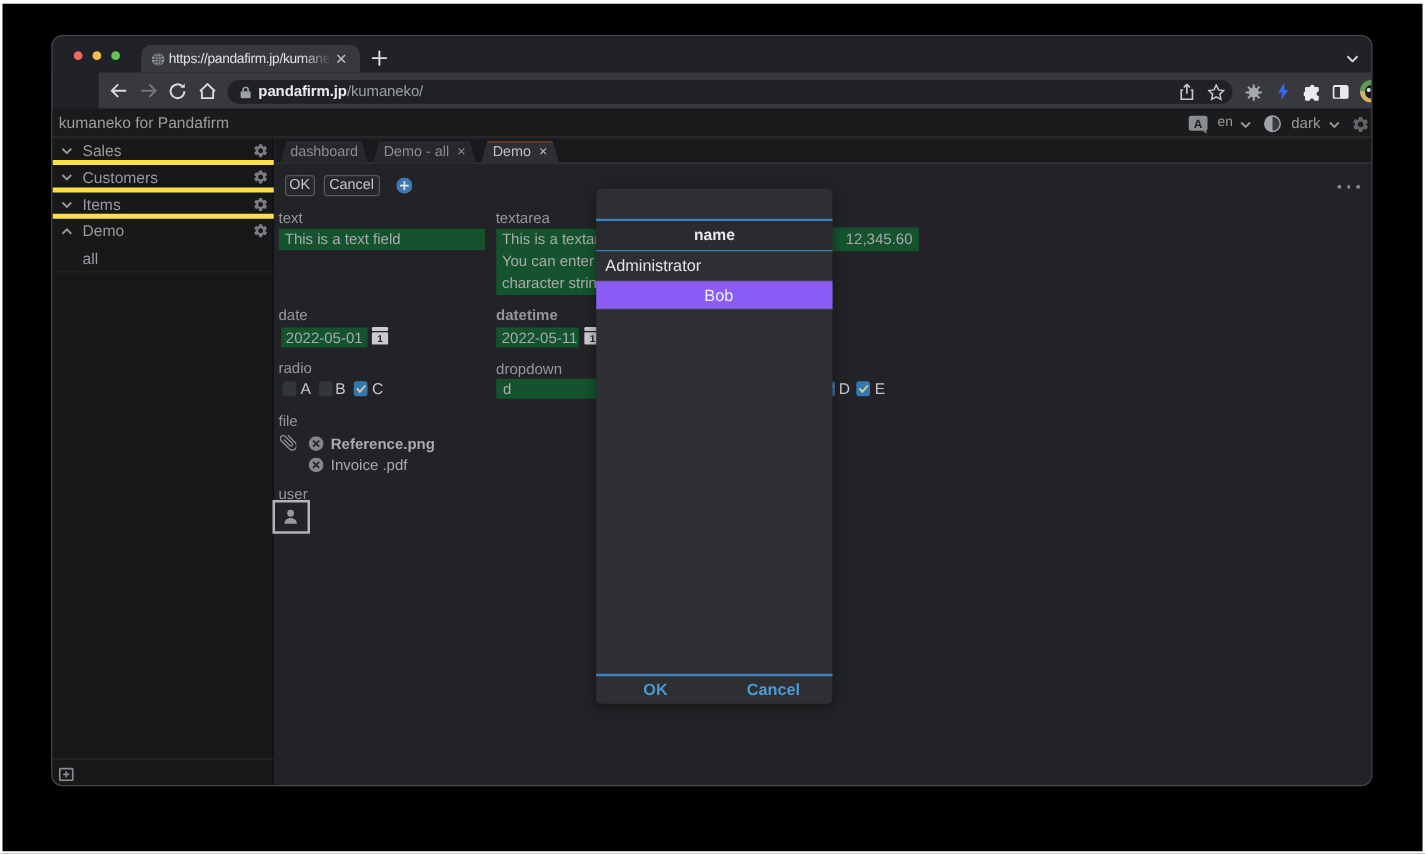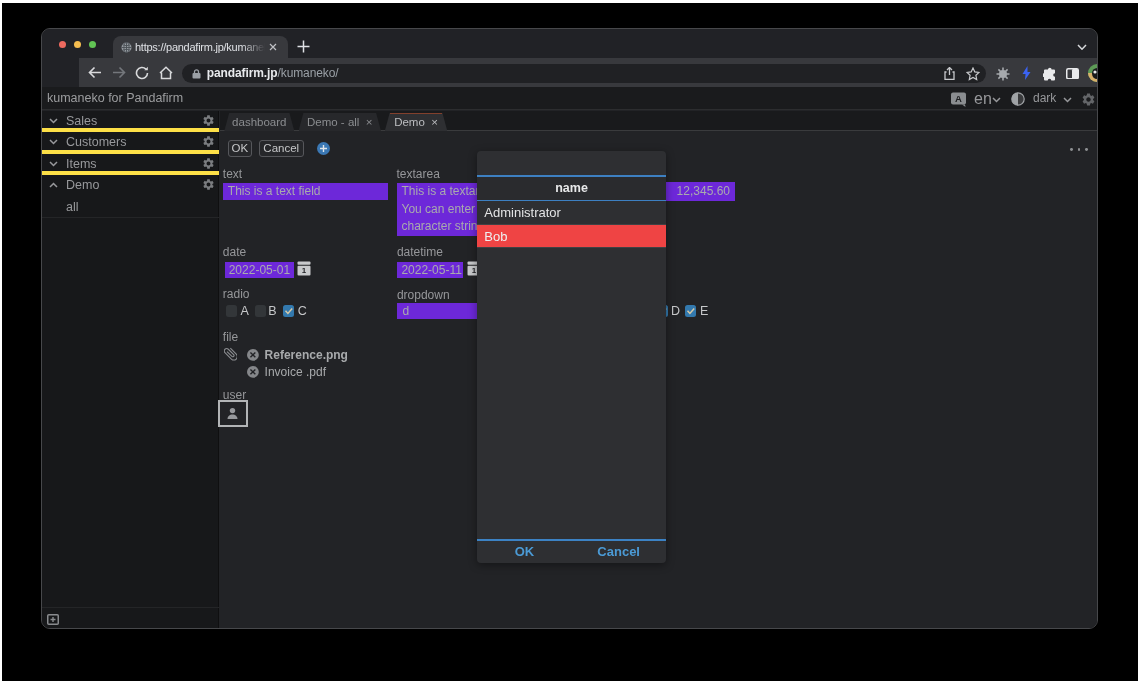--- a/index.html
+++ b/index.html
@@ -21,21 +21,21 @@
 #appheader { position:absolute; left:0; top:0; width:100%; height:22.5px; background:#1a1b1d; border-bottom:1px solid #2c2d2f; }
 #apptitle { position:absolute; left:5px; top:0; height:23px; line-height:23px; font-size:12.5px; color:#9c9d9f; }
 #sidebar { position:absolute; left:0; top:23.5px; width:177px; height:519.5px; background:#17181a; border-right:1px solid #0f0f10; }
 .srow { position:absolute; left:0; width:177px; height:21.5px; border-bottom:4px solid #fde047; }
 .srow .lbl, .sall { position:absolute; left:24px; top:0; height:21.5px; line-height:21.5px; font-size:12.5px; color:#98999c; }
 #tabrow { position:absolute; left:178px; top:23.5px; width:879px; height:20.5px; background:#191a1c; border-bottom:1px solid #3a3b3d; }
 .ctab { position:absolute; top:2px; height:18.5px; background:#27282b; clip-path:polygon(0 100%, 5px 0, calc(100% - 5px) 0, 100% 100%); text-align:center; font-size:11.5px; color:#8b8d90; line-height:18.5px; }
 #content { position:absolute; left:178px; top:45px; width:879px; height:498px; background:#222326; }
 .btn { position:absolute; top:7.5px; height:17.5px; border:1px solid #56575b; border-radius:3px; background:#26272a; color:#c6c7c9; font-size:11.5px; text-align:center; line-height:15.5px; }
 .flabel { position:absolute; font-size:12px; color:#96979a; }
-.finput { position:absolute; background:#6d28d9; color:#a9abad; font-size:12px; }
+.finput { position:absolute; background:#14532d; color:#a9abad; font-size:12px; }
 .cb { position:absolute; width:11.5px; height:11.5px; border-radius:2.5px; background:#333639; }
 .cb.on { background:#3379ae; }
 .cblbl { position:absolute; font-size:12.5px; color:#c6c7c9; }
 .filetxt { position:absolute; font-size:12px; color:#a8aaac; }
 
 #popup { position:absolute; left:435.3px; top:64.4px; width:188.5px; height:411.4px; background:#2e2f32; border-radius:4px; box-shadow:0 2px 9px rgba(0,0,0,0.4); }
 #psearch { position:absolute; left:0; top:0; width:100%; height:23.5px; background:#242528; border-radius:4px 4px 0 0; }
 #pline1 { position:absolute; left:0; top:23.5px; width:100%; height:1.8px; background:#3d80c2; }
 #pname { position:absolute; left:0; top:25.3px; width:100%; height:23.1px; background:#2a2b2e; text-align:center; line-height:23px; font-size:12.5px; font-weight:bold; color:#e7e8e9; }
 #pline2 { position:absolute; left:0; top:48.4px; width:100%; height:1.6px; background:#3d80c2; }
@@ -137,21 +137,21 @@
 
   <div id="app">
     <div id="appheader">
       <div id="apptitle">kumaneko for Pandafirm</div>
 
       <svg class="abs" style="left:908px;top:5px;" width="18" height="15" viewBox="0 0 18 15">
           <rect x="1" y="0.5" width="15" height="12" rx="2" fill="#8a8d90"></rect>
           <path d="M12 12.5l3.5 2.5-0.5-2.5z" fill="#8a8d90"></path>
           <text x="8.5" y="10" font-size="9.5" font-weight="bold" fill="#1c1d1f" text-anchor="middle" font-family="Liberation Sans">A</text>
         </svg>
-      <div class="abs" style="left:932px;top:0;height:22px;line-height:23.5px;font-size:16px;color:#97989b;">en</div>
+      <div class="abs" style="left:932px;top:0;height:22px;line-height:23.5px;font-size:11px;color:#97989b;">en</div>
       <svg class="abs" style="left:949.5px;top:9.5px;" width="9" height="6" viewBox="0 0 9 6">
           <path d="M1 1l3.5 3.5L8 1" stroke="#97989b" stroke-width="1.5" fill="none"></path>
         </svg>
       <svg class="abs" style="left:968.5px;top:5px;" width="14" height="14" viewBox="0 0 14 14">
           <circle cx="7" cy="7" r="6.2" fill="#3a3b3d" stroke="#a0a3a6" stroke-width="1.2"></circle>
           <path d="M7 0.8a6.2 6.2 0 0 0 0 12.4z" fill="#a0a3a6"></path>
         </svg>
       <div class="abs" style="left:991px;top:0;height:23.5px;line-height:23.5px;font-size:12px;color:#97989b;">dark</div>
       <svg class="abs" style="left:1020.5px;top:9.5px;" width="9" height="6" viewBox="0 0 9 6">
           <path d="M1 1l3.5 3.5L8 1" stroke="#97989b" stroke-width="1.5" fill="none"></path>
@@ -204,21 +204,21 @@
       <div class="finput" style="left:176.5px;top:50.5px;width:165px;height:53px;line-height:17.6px;padding:0.5px 0 0 5px;">This is a textarea.<br>You can enter a long<br>character string.</div>
       <div class="finput" style="left:431px;top:50px;width:83.5px;height:18.5px;line-height:18.5px;text-align:right;padding-right:4.5px;">12,345.60</div>
 
       <div class="flabel" style="left:2.8px;top:112.6px;">date</div>
       <div class="finput" style="left:4.7px;top:129.5px;width:69.8px;height:16.5px;line-height:16.5px;padding-left:4px;">2022-05-01</div>
       <svg class="abs" style="left:77px;top:129.2px;" width="14" height="15" viewBox="0 0 14 15">
           <rect x="0.5" y="0.5" width="13" height="3.2" rx="1" fill="#c9cacc"></rect>
           <rect x="0.5" y="4.8" width="13" height="9.7" rx="1" fill="#c9cacc"></rect>
           <text x="7" y="12.3" font-size="8" font-weight="bold" fill="#232427" text-anchor="middle" font-family="Liberation Sans">1</text>
         </svg>
-      <div class="flabel" style="left:176.9px;top:112.6px;">datetime</div>
+      <div class="flabel" style="left:176.9px;top:112.6px;font-weight:bold;">datetime</div>
       <div class="finput" style="left:177.4px;top:129.5px;width:66px;height:16.5px;line-height:16.5px;padding-left:4px;">2022-05-11</div>
       <svg class="abs" style="left:246.5px;top:129.2px;" width="14" height="15" viewBox="0 0 14 15">
           <rect x="0.5" y="0.5" width="13" height="3.2" rx="1" fill="#c9cacc"></rect>
           <rect x="0.5" y="4.8" width="13" height="9.7" rx="1" fill="#c9cacc"></rect>
           <text x="7" y="12.3" font-size="8" font-weight="bold" fill="#232427" text-anchor="middle" font-family="Liberation Sans">1</text>
         </svg>
 
       <div class="flabel" style="left:2.8px;top:154.9px;">radio</div>
       <div class="cb" style="left:5.9px;top:173.2px;"></div>
       <div class="cblbl" style="left:20.4px;top:171.8px;">A</div>
@@ -269,21 +269,21 @@
             <path d="M1.5 12c0-2.8 2.2-4.6 5-4.6s5 1.8 5 4.6z" fill="#97999c"></path>
           </svg>
       </div>
     </div>
 
     <div id="popup">
       <div id="pline1"></div>
       <div id="pname">name</div>
       <div id="pline2"></div>
       <div class="prow" style="top:50px;">Administrator</div>
-      <div class="prow" style="top:73.3px;background:#ef4444;color:#eef0f1;">Bob</div>
+      <div class="prow" style="top:73.3px;background:#8b5cf6;color:#eef0f1;text-align:center;">Bob</div>
       <div id="pfootline"></div>
       <div id="pfoot">
         <div class="pbtn" style="left:0;">OK</div>
         <div class="pbtn" style="left:50%;">Cancel</div>
       </div>
     </div>
   </div>
 
   <svg class="abs" style="left:6.5px;top:88.5px;" width="9" height="6" viewBox="0 0 9 6">
       <path d="M1 1l3.5 3.5L8 1" stroke="#98999c" stroke-width="1.5" fill="none"></path>

